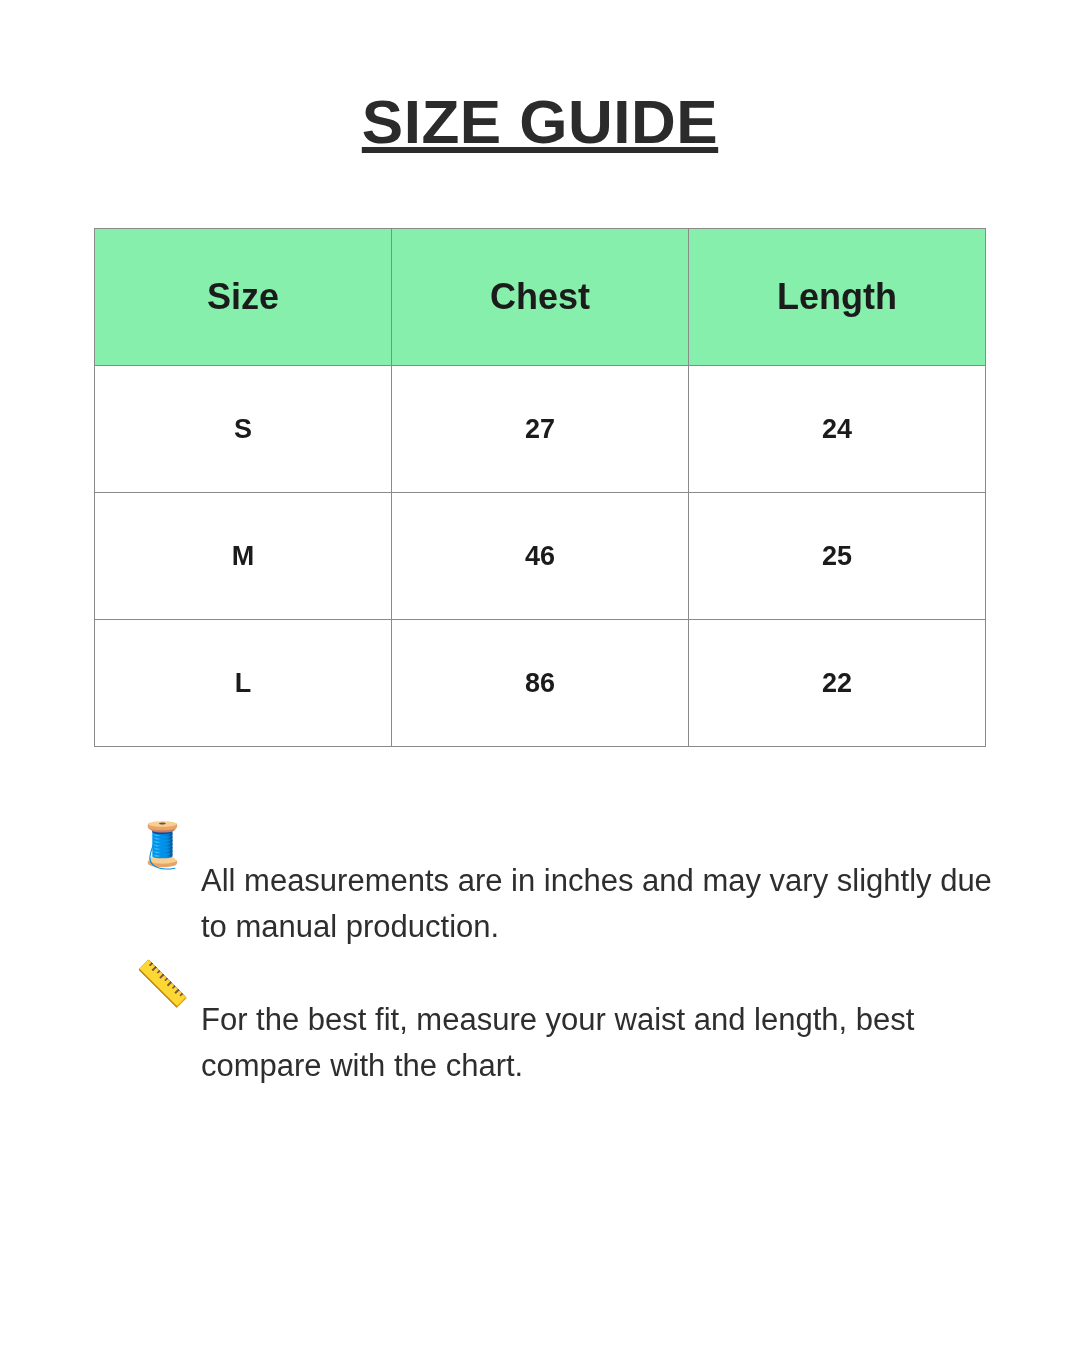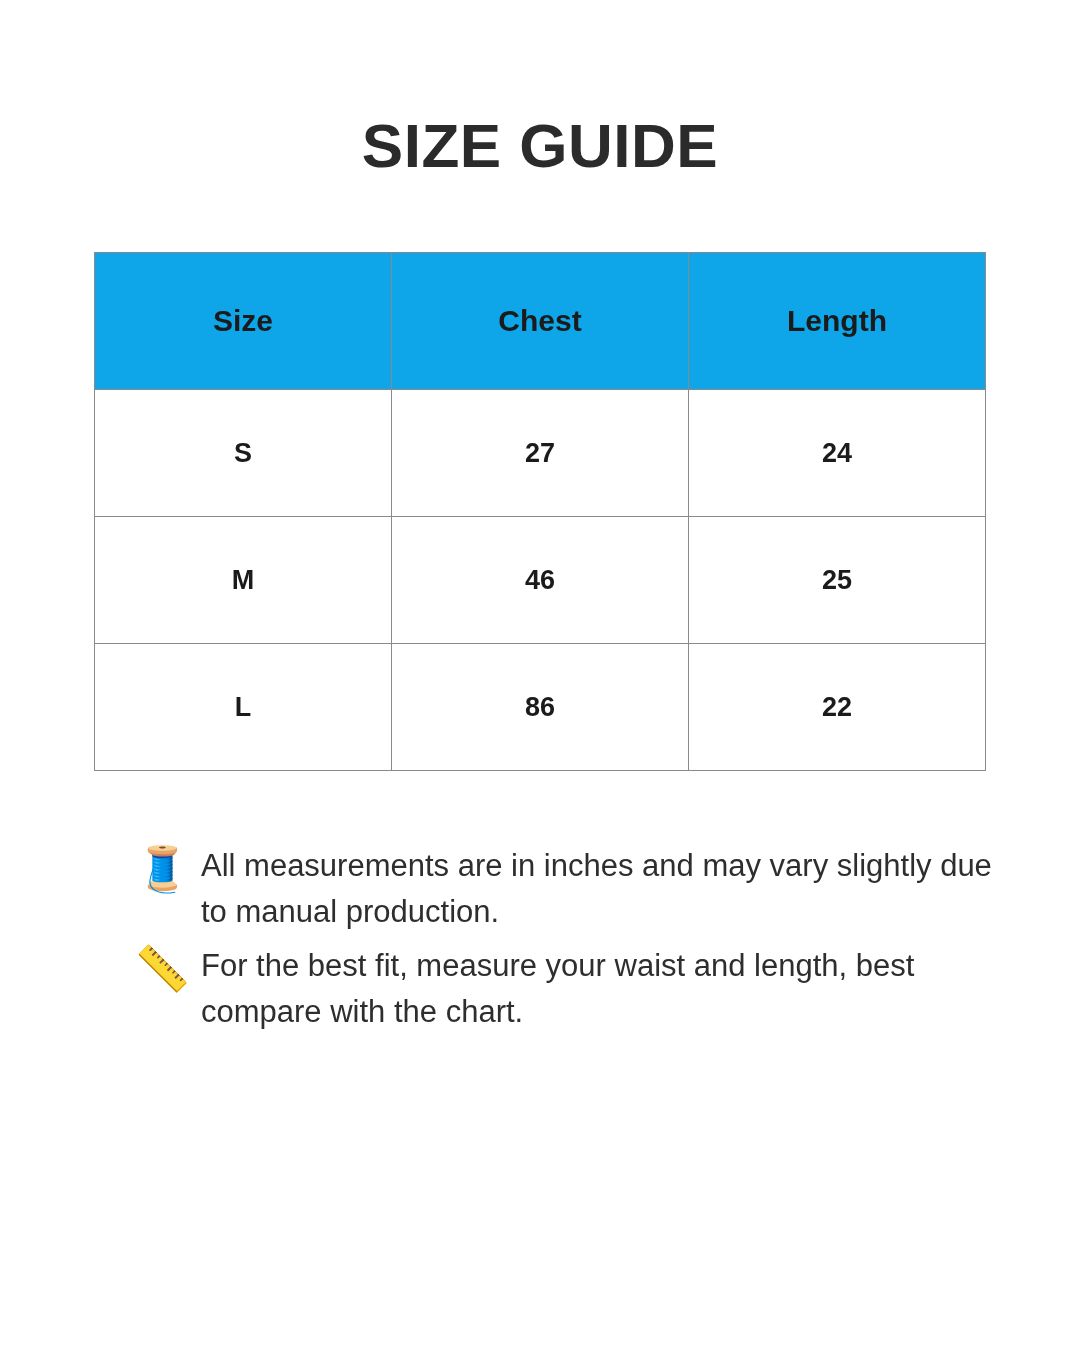--- a/index.html
+++ b/index.html
@@ -21,22 +21,23 @@
     box-sizing: border-box;
   }
   .title {
     text-align: center;
     font-family: "Liberation Sans", sans-serif;
     font-size: 62px;
     font-weight: bold;
     letter-spacing: 0.5px;
     color: #2b2b2b;
     margin: 0;
-    padding-top: 112px;
+    padding-top: 88px;
     line-height: 1.1;
+    text-decoration: underline;
   }
   .table-wrap {
     margin: 0 auto;
     margin-top: 72px;
     width: 892px;
   }
   table.size-table {
     width: 100%;
     border-collapse: collapse;
     table-layout: fixed;
@@ -44,23 +45,23 @@
   table.size-table th,
   table.size-table td {
     border: 1.6px solid #8a8a8a;
     text-align: center;
     vertical-align: middle;
     font-family: "Liberation Sans", sans-serif;
     font-weight: bold;
     color: #1b1b1b;
   }
   table.size-table thead th {
-    background: #0ea5e9;
+    background: #86efac;
     height: 134px;
-    font-size: 30px;
+    font-size: 36px;
   }
   table.size-table tbody td {
     height: 124px;
     font-size: 27px;
     background: #ffffff;
   }
   .notes {
     margin: 0 auto;
     margin-top: 72px;
     width: 910px;
@@ -79,20 +80,21 @@
     line-height: 52px;
     text-align: left;
   }
   .note-text {
     flex: 1 1 auto;
     font-family: "Liberation Sans", sans-serif;
     font-size: 31px;
     line-height: 46px;
     color: #2e2e2e;
     font-weight: normal;
+    margin-top: 39px;
   }
 </style>
 </head>
 <body>
 
 <div class="page">
 
   <h1 class="title">SIZE GUIDE</h1>
 
   <div class="table-wrap">

